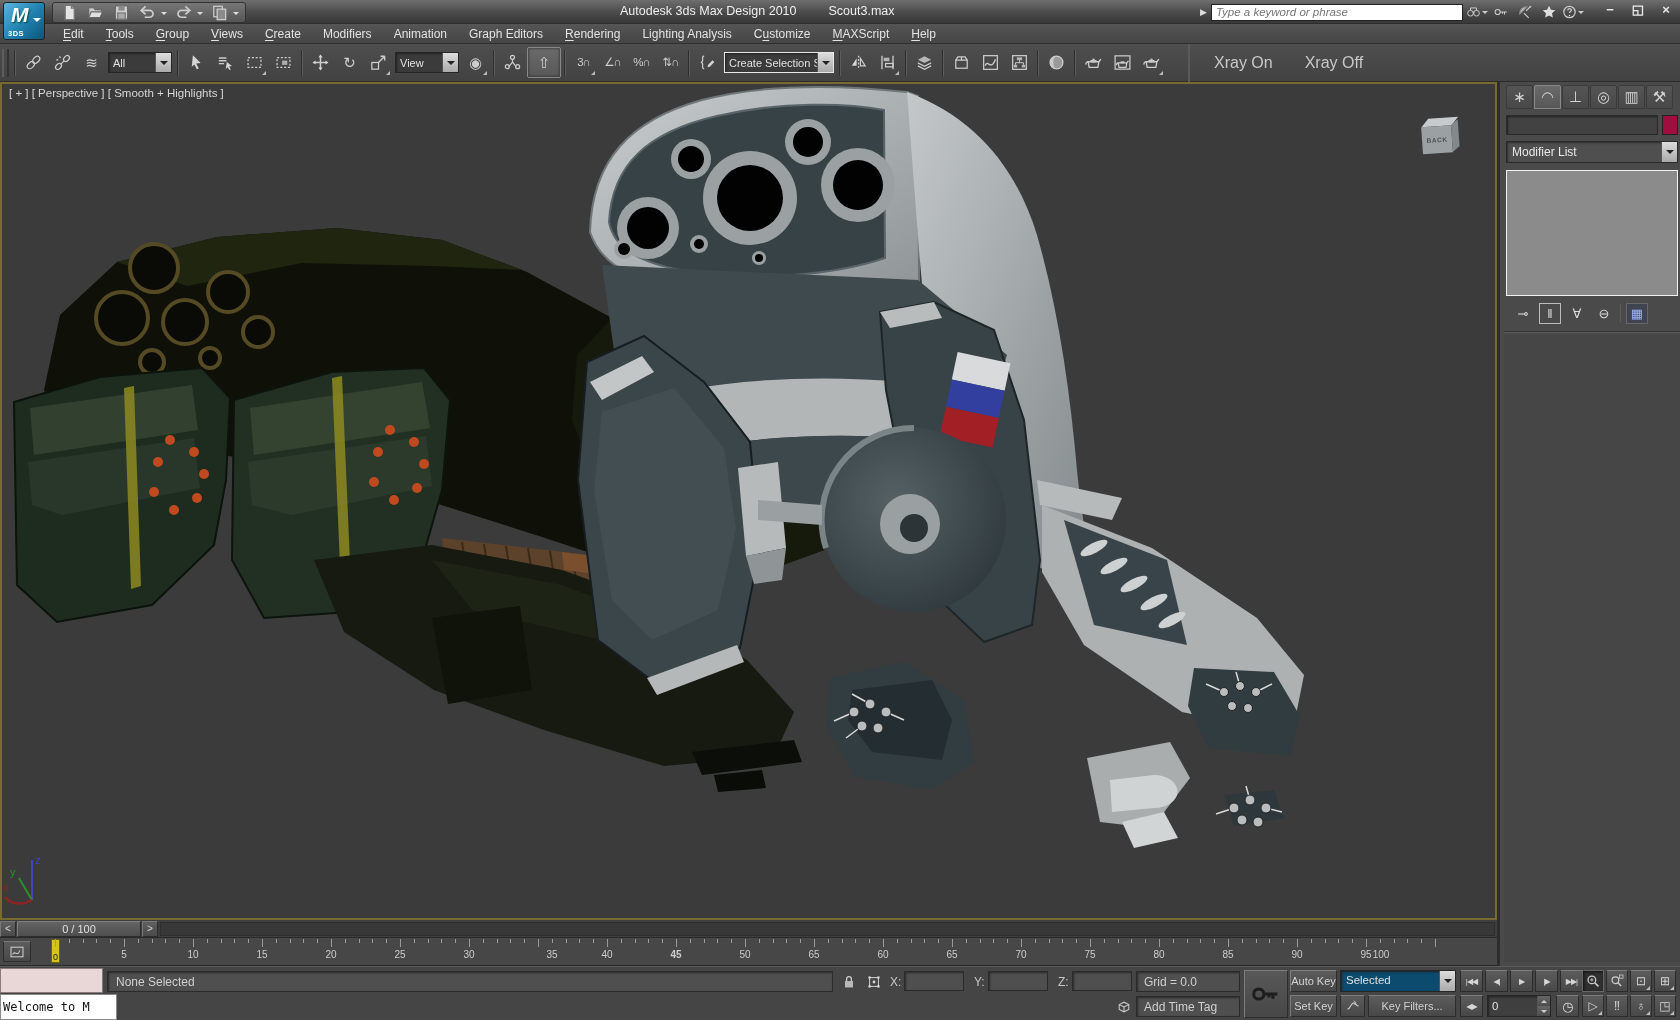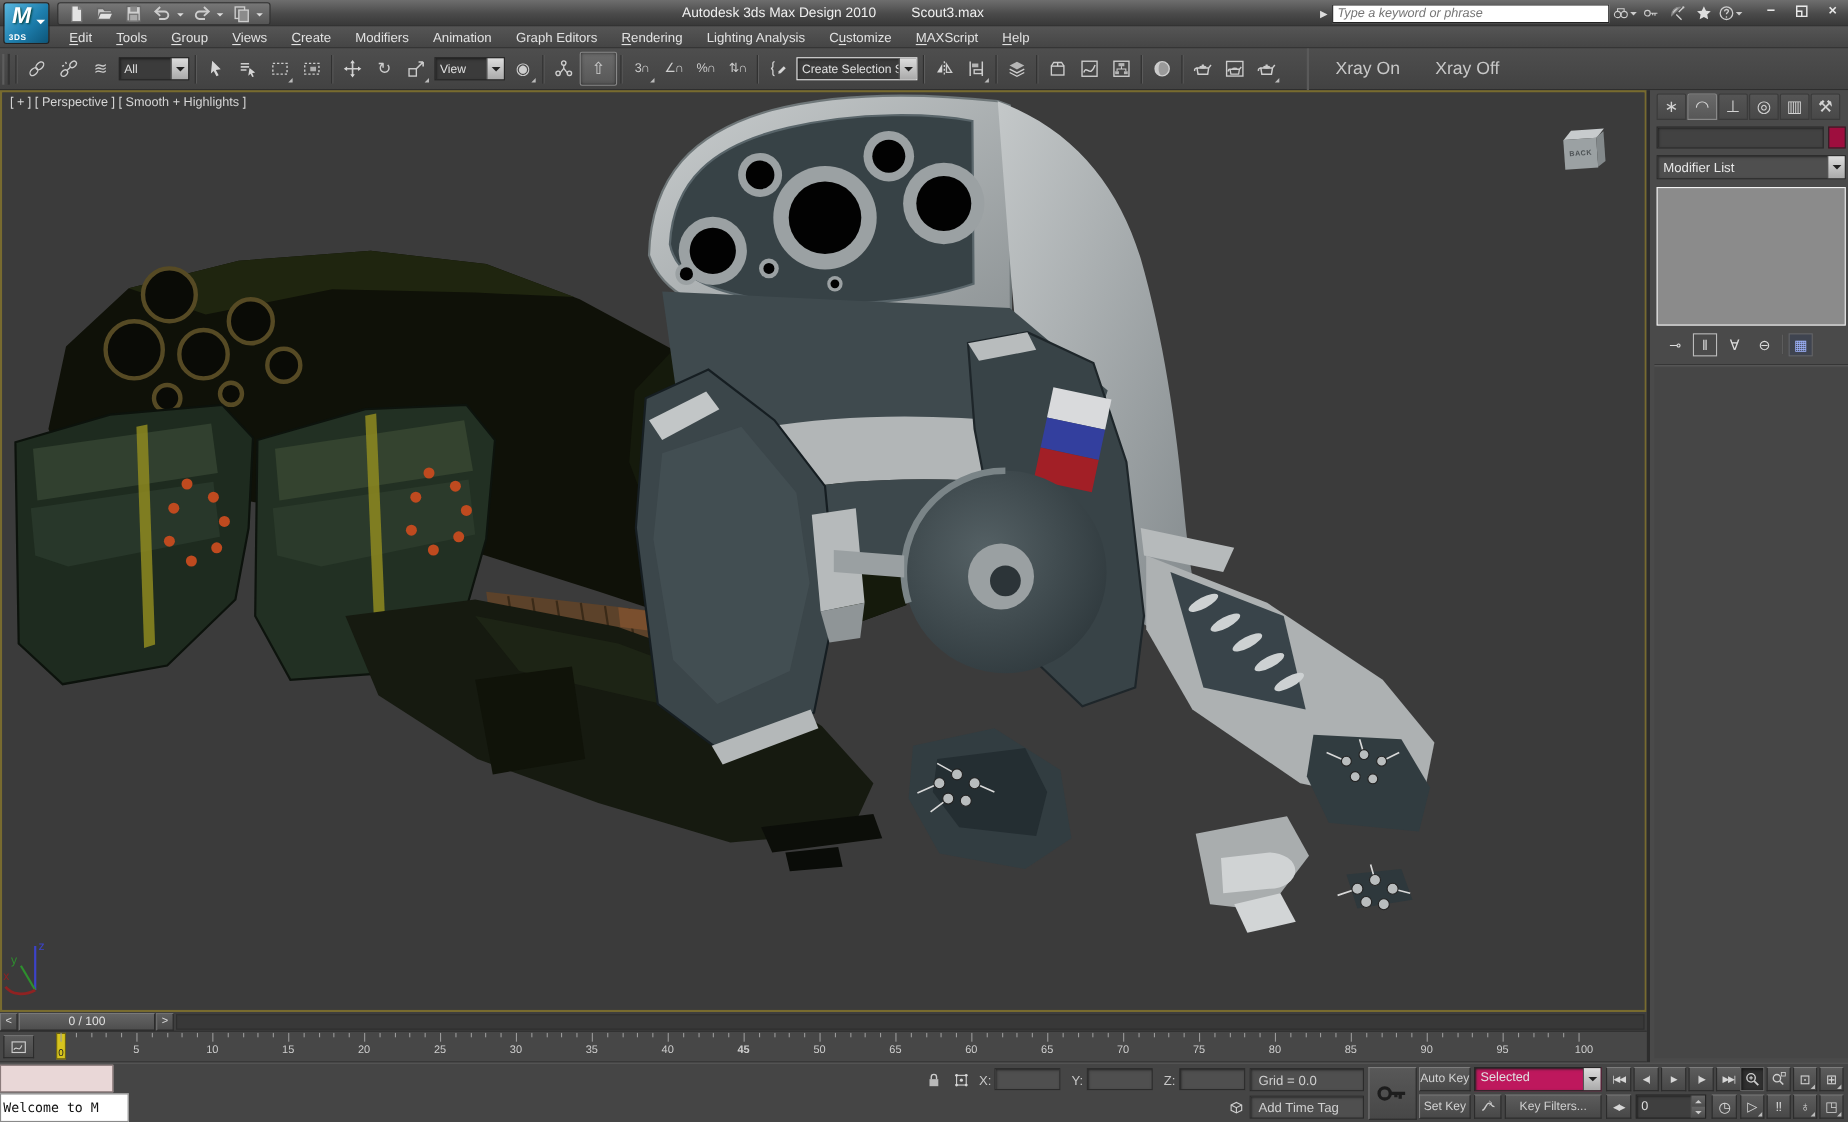--- a/index.html
+++ b/index.html
@@ -114,21 +114,21 @@
   .statlbl{position:absolute;color:#c6c6c6;font-size:12px;top:8px;}
   .coordfield{position:absolute;top:4px;height:20px;width:60px;background:#4f4f4f;border:1px solid #2b2b2b;
     box-shadow:inset 1px 1px 2px #2a2a2a;color:#ddd;font-size:11px;padding:0 4px;}
   #gridbox{position:absolute;left:1136px;top:4px;width:104px;height:21px;padding:3px 7px;}
   #timetagbox{position:absolute;left:1136px;top:29px;width:104px;height:21px;padding:3px 7px;}
   #bigkey{position:absolute;left:1244px;top:3px;width:44px;height:48px;background:linear-gradient(#585858,#474747);
     border:1px solid #2c2c2c;border-top-color:#7c7c7c;border-left-color:#7c7c7c;display:flex;align-items:center;justify-content:center;cursor:pointer;}
   .akbtn{position:absolute;left:1290px;width:47px;height:22px;background:linear-gradient(#5c5c5c,#484848);
     border:1px solid #2c2c2c;border-top-color:#7c7c7c;border-left-color:#7c7c7c;color:#d2d2d2;font-size:11px;
     text-align:center;line-height:20px;cursor:pointer;}
-  #selcombo{position:absolute;left:1340px;top:3px;width:116px;height:22px;display:flex;background:#be185d;
+  #selcombo{position:absolute;left:1340px;top:3px;width:116px;height:22px;display:flex;background:#0c4a6e;
     border:1px solid #262626;box-shadow:inset 1px 1px 2px #222;cursor:pointer;}
   #selcombo .txt{flex:1;color:#e0e0e0;font-size:11.5px;padding:3px 5px;}
   #tangentbtn{position:absolute;left:1340px;top:28px;width:25px;height:22px;}
   #keyfilters{position:absolute;left:1368px;top:28px;width:88px;height:22px;background:linear-gradient(#5c5c5c,#484848);
     border:1px solid #2c2c2c;border-top-color:#7c7c7c;color:#cfcfcf;font-size:11px;text-align:center;line-height:20px;cursor:pointer;}
   .pbtn{width:23px;height:22px;background:linear-gradient(#5c5c5c,#484848);border:1px solid #2c2c2c;border-top-color:#7c7c7c;
     color:#d6d6d6;font-size:8px;display:flex;align-items:center;justify-content:center;cursor:pointer;letter-spacing:-1px;}
   #playrow{position:absolute;left:1460px;top:3px;display:flex;gap:2px;}
   #keymodebtn{position:absolute;left:1460px;top:28px;}
   #framefield{position:absolute;left:1487px;top:28px;width:64px;height:22px;display:flex;background:#3f3f3f;
@@ -787,42 +787,43 @@
           <div class="tick" style="left: 1393.6px; height: 4px;"></div>
           <div class="tick" style="left: 1407.4px; height: 4px;"></div>
           <div class="tick" style="left: 1421.2px; height: 4px;"></div>
           <div class="tick" style="left: 1435px; height: 8px;"></div>
           <div class="tlabel" style="left: 124px;">5</div>
           <div class="tlabel" style="left: 193px;">10</div>
           <div class="tlabel" style="left: 262px;">15</div>
           <div class="tlabel" style="left: 331px;">20</div>
           <div class="tlabel" style="left: 400px;">25</div>
           <div class="tlabel" style="left: 469px;">30</div>
-          <div class="tlabel" style="left: 538px;">35</div>
+          <div class="tlabel" style="left: 552px;">35</div>
           <div class="tlabel" style="left: 607px;">40</div>
           <div class="tlabel" style="left: 676px; font-weight: bold;">45</div>
           <div class="tlabel" style="left: 745px;">50</div>
           <div class="tlabel" style="left: 814px;">65</div>
           <div class="tlabel" style="left: 883px;">60</div>
           <div class="tlabel" style="left: 952px;">65</div>
           <div class="tlabel" style="left: 1021px;">70</div>
           <div class="tlabel" style="left: 1090px;">75</div>
           <div class="tlabel" style="left: 1159px;">80</div>
           <div class="tlabel" style="left: 1228px;">85</div>
           <div class="tlabel" style="left: 1297px;">90</div>
           <div class="tlabel" style="left: 1366px;">95</div>
-          <div class="tlabel" style="left: 1440px;">100</div>
+          <div class="tlabel" style="left: 1381px;">100</div>
         </div>
     </div>
   </div>
 
   <div id="statusbar">
     <div id="listener-pink"></div>
     <div id="listener-white">Welcome to M</div>
 
+    <div id="sel-field" class="sunken">None Selected</div>
 
     <div class="mini-ic" style="left:838px;top:4px;">
       <svg class="isvg-sm" viewBox="0 0 20 20">
           <rect x="5" y="8.8" width="10" height="8" fill="#b9b9b9" stroke="none"></rect>
           <path d="M7 8.8V6.4a3 3 0 0 1 6 0v2.4" fill="none" stroke-width="1.6"></path>
         </svg>
     </div>
     <div class="mini-ic" style="left:863px;top:4px;">
       <svg class="isvg-sm" viewBox="0 0 20 20">
           <rect x="4.5" y="4.5" width="11" height="11"></rect>

